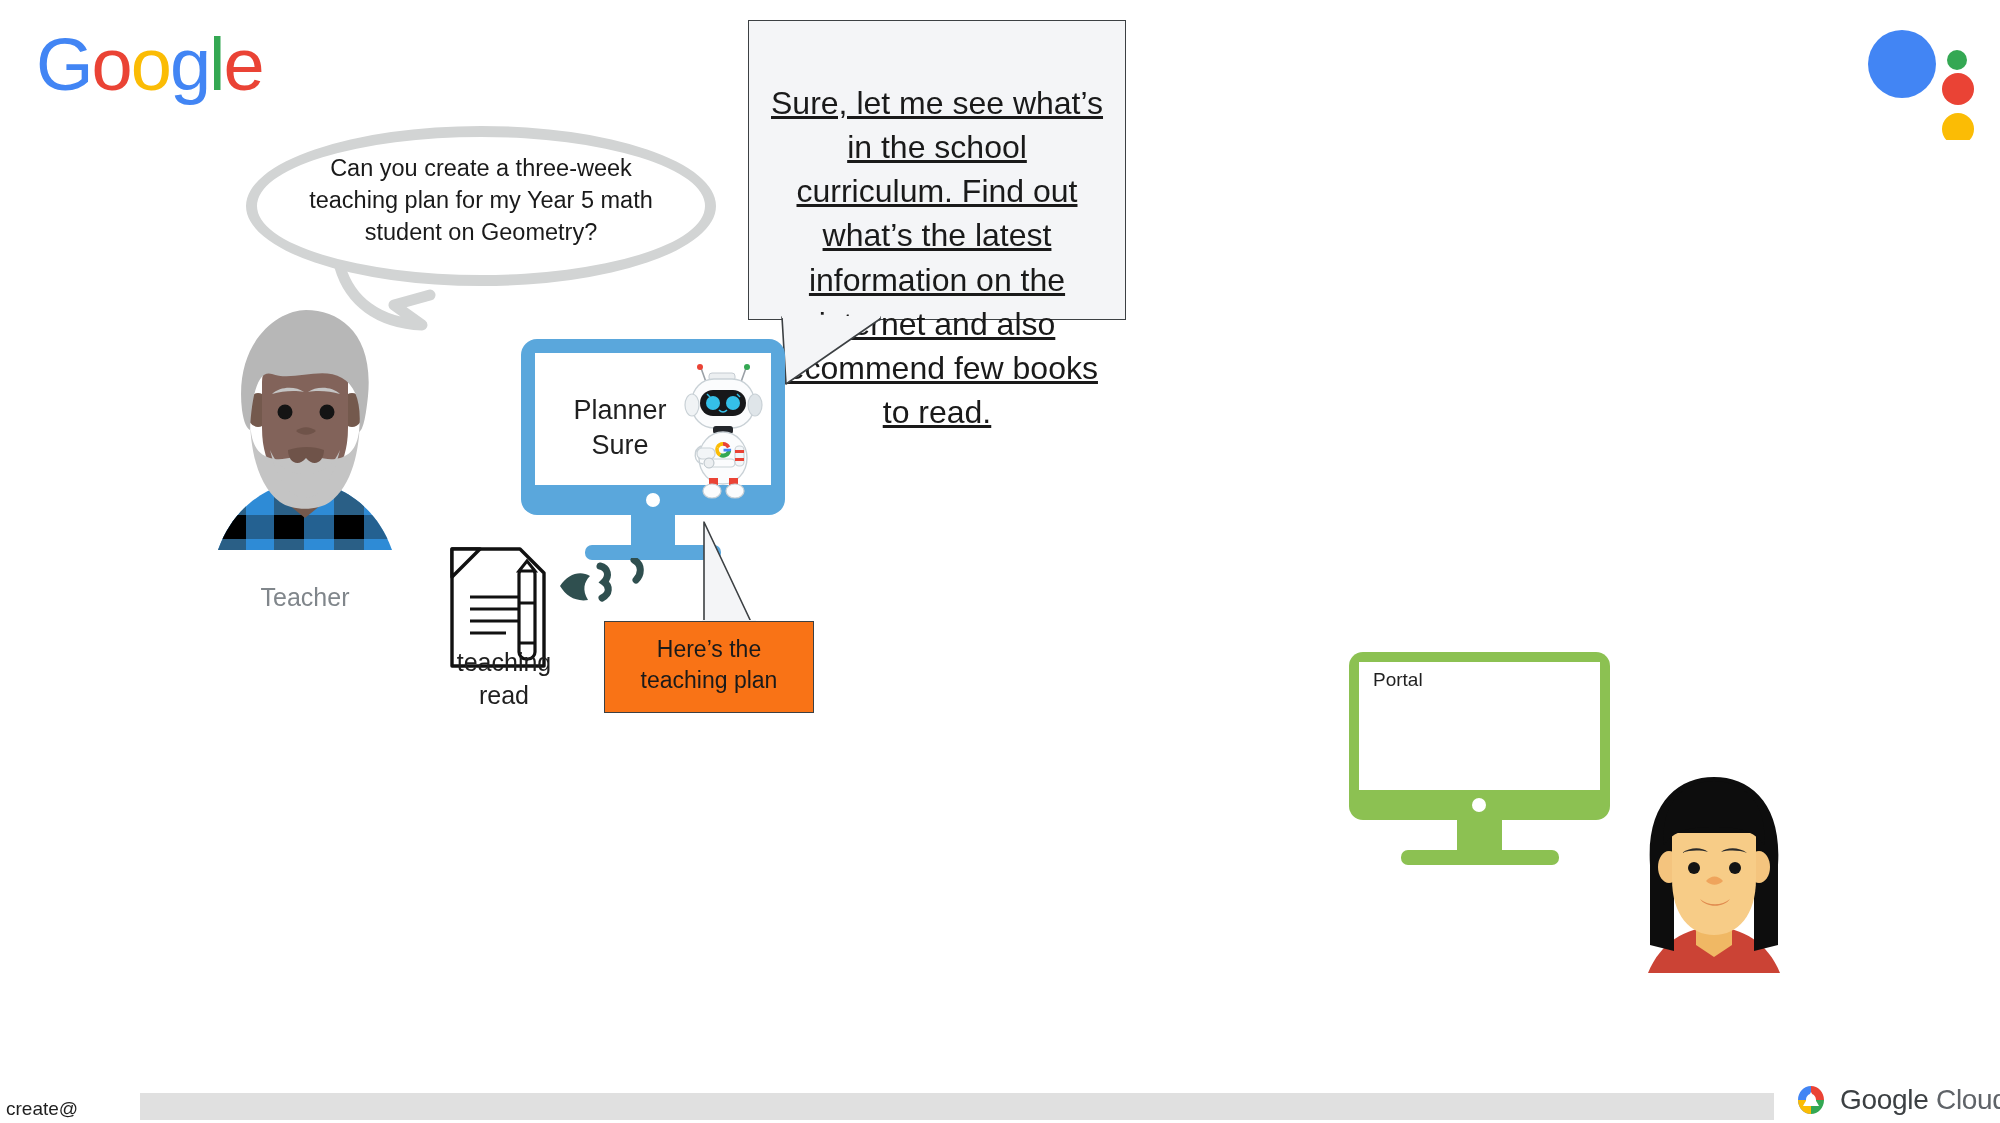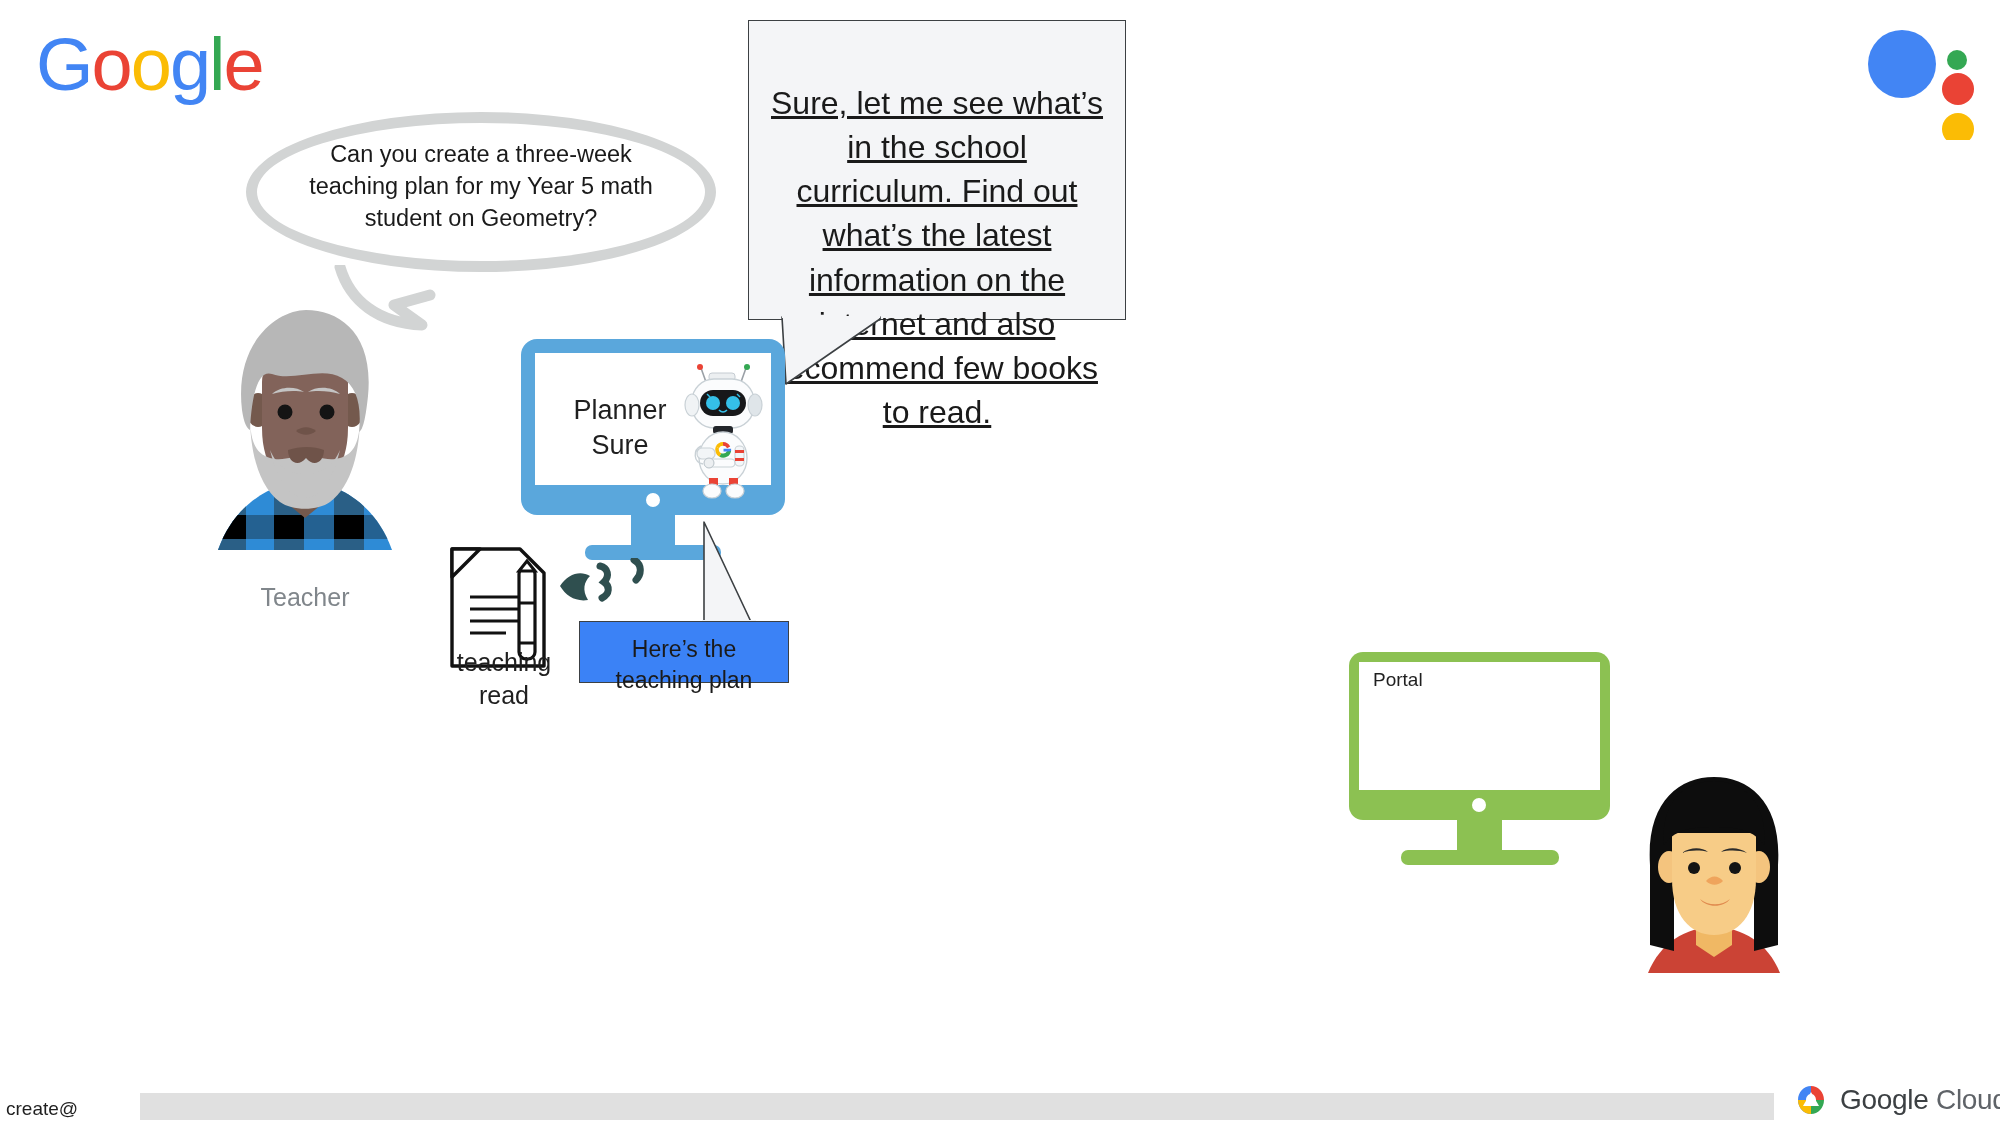--- a/index.html
+++ b/index.html
@@ -27,21 +27,21 @@
     line-height: 1;
     user-select: none;
   }
   #google-logo span { display: inline-block; }
 
   
   #assistant-mark { right: 20px; top: 30px; width: 120px; height: 110px; }
 
   
   #teacher-bubble {
-    left: 246px; top: 112px;
+    left: 246px; top: 126px;
     width: 470px; height: 160px;
   }
   #teacher-bubble .ellipse {
     position: absolute; inset: 0;
     border: 11px solid #d2d4d4;
     border-radius: 50%;
     background: #ffffff;
     box-sizing: border-box;
   }
   #teacher-bubble .bubble-text {
@@ -66,23 +66,23 @@
     left: 22px; right: 22px; top: 60px;
     text-align: center;
     font-size: 32px;
     line-height: 1.38;
     color: #1a1a1a;
     text-decoration: underline;
   }
   #agent-bubble-tail { left: 780px; top: 316px; }
 
   #plan-bubble {
-    left: 579px; top: 621px;
-    width: 210px; height: 62px;
-    background: #3b82f6;
+    left: 604px; top: 621px;
+    width: 210px; height: 92px;
+    background: #f97316;
     border: 1.6px solid #3c4043;
     box-sizing: border-box;
   }
   #plan-bubble .bubble-text {
     position: absolute;
     left: 8px; right: 8px; top: 12px;
     text-align: center;
     font-size: 23px;
     line-height: 1.35;
     color: #1a1a1a;

